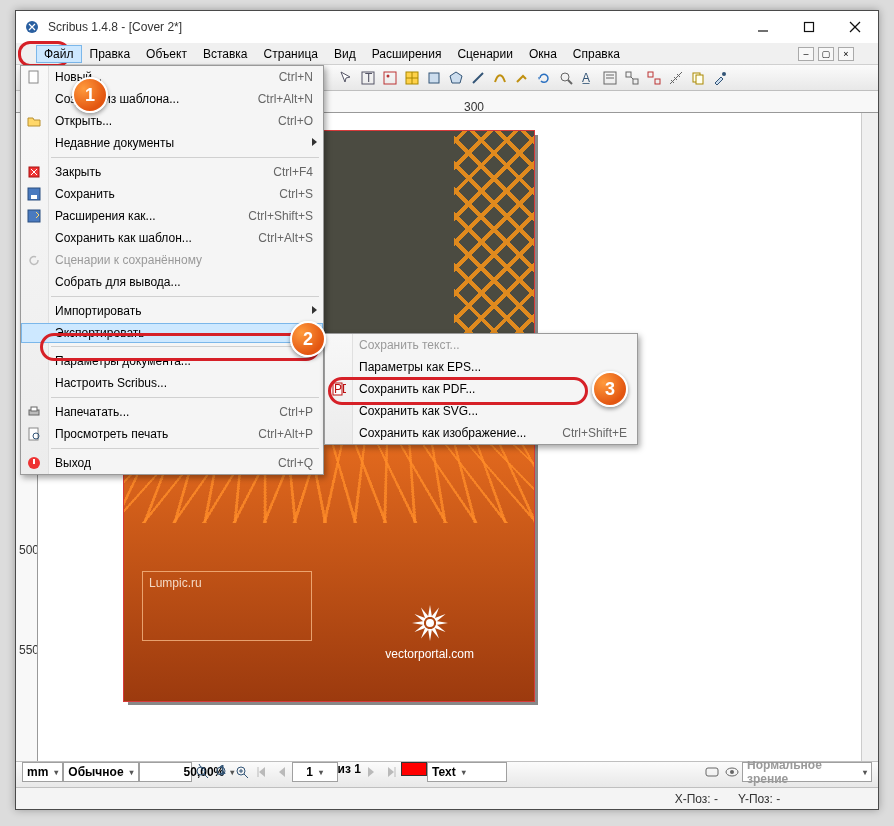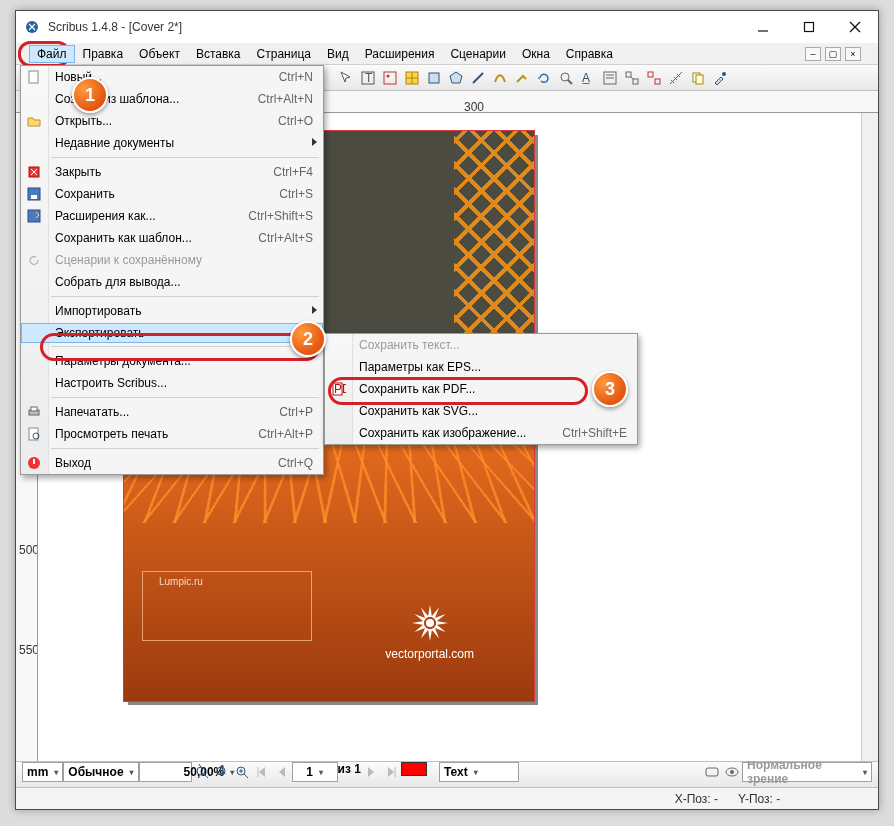--- a/index.html
+++ b/index.html
@@ -6,21 +6,21 @@
   body { width: 894px; height: 826px; background: #dcdcdc; overflow: hidden; position: relative; }
   .outer { width: 864px; height: 800px; margin: 10px auto; background: #fff; border: 1px solid #4a4a4a; box-shadow: 0 0 8px rgba(0,0,0,.3); display: flex; flex-direction: column; position: relative; }
   
   .titlebar { height: 32px; background: #fff; display: flex; align-items: center; padding-left: 8px; }
   .titlebar .tb-icon { width: 16px; height: 16px; margin-right: 8px; }
   .titlebar .tb-title { color: #333; }
   .titlebar .tb-btns { margin-left: auto; display: flex; }
   .tb-btn { width: 46px; height: 32px; display: flex; align-items: center; justify-content: center; color: #111; }
   .tb-btn svg { width: 12px; height: 12px; stroke: #111; stroke-width: 1.2; fill: none; }
   
-  .menubar { height: 22px; background: #f0f0f0; display: flex; align-items: center; padding: 0 13px; border-bottom: 1px solid #d0d0d0; position: relative; }
+  .menubar { height: 22px; background: #f0f0f0; display: flex; align-items: center; padding: 0 20px; border-bottom: 1px solid #d0d0d0; position: relative; }
   .menubar .menu { padding: 2px 8px; cursor: default; position: relative; }
   .menubar .menu.active { background: #cde8ff; border: 1px solid #7bb7ea; padding: 1px 7px; }
   .menubar .mdi-btns { margin-left: auto; display: flex; gap: 4px; padding-right: 4px;}
   .mdi-btn { width: 16px; height: 14px; border: 1px solid #aaa; font-size:9px; line-height:12px; text-align:center; background:#f8f8f8;}
   
   .hl-file { position: absolute; left: 2px; top: -2px; width: 52px; height: 26px; border: 3px solid #d62027; border-radius: 12px; pointer-events: none; }
   
   .callout { position: absolute; width: 36px; height: 36px; border-radius: 50%; background: radial-gradient(circle at 30% 30%, #ff9a3c, #e35611 70%); border: 2px solid #fff; box-shadow: 0 2px 4px rgba(0,0,0,.4); color: #fff; font-weight: bold; font-size: 18px; display: flex; align-items: center; justify-content: center; z-index: 100; }
   
   .toolbar-row { height: 26px; border-bottom: 1px solid #bfbfbf; background: linear-gradient(#fbfbfb,#e8e8e8); display: flex; align-items: center; padding: 0 4px; gap: 2px; }
@@ -50,21 +50,21 @@
   .page { position: absolute; left: 86px; top: 18px; width: 410px; height: 570px; background: #fff; outline: 1px solid #d63a3a; }
   .pg-top { position:absolute; left:0; right:0; top:0; height:310px; background:#4b4b41; overflow:hidden;}
   .pg-top::after{ content:""; position:absolute; right:0; top:0; bottom:0; width:80px; background:
      repeating-linear-gradient(45deg, transparent 0 14px, #e08a1e 14px 18px),
      repeating-linear-gradient(-45deg, transparent 0 14px, #e08a1e 14px 18px); }
   .pg-bot { position:absolute; left:0; right:0; top:310px; bottom:0; background:linear-gradient(#e36a1e,#9c3a0e); overflow:hidden;}
   .pg-bot::before{ content:""; position:absolute; left:-40px; right:-40px; top:-20px; height:120px;
     background: repeating-linear-gradient(80deg, transparent 0 18px, rgba(255,140,40,.8) 18px 20px),
                 repeating-linear-gradient(100deg, transparent 0 18px, rgba(255,140,40,.8) 18px 20px);
     transform: perspective(300px) rotateX(55deg); transform-origin: top center;}
-  .pg-box { position:absolute; left:18px; bottom:60px; width:170px; height:70px; border:1px solid rgba(255,200,150,.7); padding:4px 16px; color:#f3d8c4; font-size:10px;}
+  .pg-box { position:absolute; left:18px; bottom:60px; width:170px; height:70px; border:1px solid rgba(255,200,150,.7); padding:4px 6px; color:#f3d8c4; font-size:12px;}
   .pg-logo { position:absolute; right:60px; bottom:40px; text-align:center; color:#fff; font-size:10px;}
   .pg-logo svg{ display:block; margin:0 auto 4px;}
   
   .vscroll { position: absolute; right: 0; top: 22px; bottom: 0; width: 17px; background: #f0f0f0; border-left: 1px solid #ccc; }
   
   .bottom-bar { height: 26px; border-top: 1px solid #bfbfbf; background: linear-gradient(#fbfbfb,#e8e8e8); display: flex; padding: 0 6px; gap: 0; font-weight: bold; }
   .select { height: 20px; border: 1px solid #a0a0a0; background: #fff; padding: 0 4px; font-size: 11px; display:flex; align-items:center;}
   .select .caret { margin-left:6px; font-size:8px; color:#555;}
   .colorswatch { width: 26px; height: 14px; background: #ff0000; border: 1px solid #333; }
   .status-bar { height: 22px; border-top: 1px solid #bfbfbf; background: #f4f4f4; display: flex; align-items: center; font-size: 11px; color:#333;}
@@ -354,21 +354,21 @@
           <path d="M5 3l6 5-6 5z" fill="#666"></path>
         </svg>
       </div>
     <div class="tool" style="opacity:.4">
         <svg viewBox="0 0 16 16">
           <path d="M5 3l6 5-6 5z" fill="#666"></path>
           <line x1="12" y1="3" x2="12" y2="13" stroke="#666"></line>
         </svg>
       </div>
     <div class="colorswatch"></div>
-    <div class="select" style="width:80px;margin-left:12px;">
+    <div class="select" style="width:80px;">
         <span>Text</span>
         <span class="caret">▾</span>
       </div>
     <div style="flex:1"></div>
     <div class="tool">
         <svg viewBox="0 0 16 16">
           <rect x="2" y="4" width="12" height="8" rx="2" fill="none" stroke="#666"></rect>
         </svg>
       </div>
     <div class="tool">

